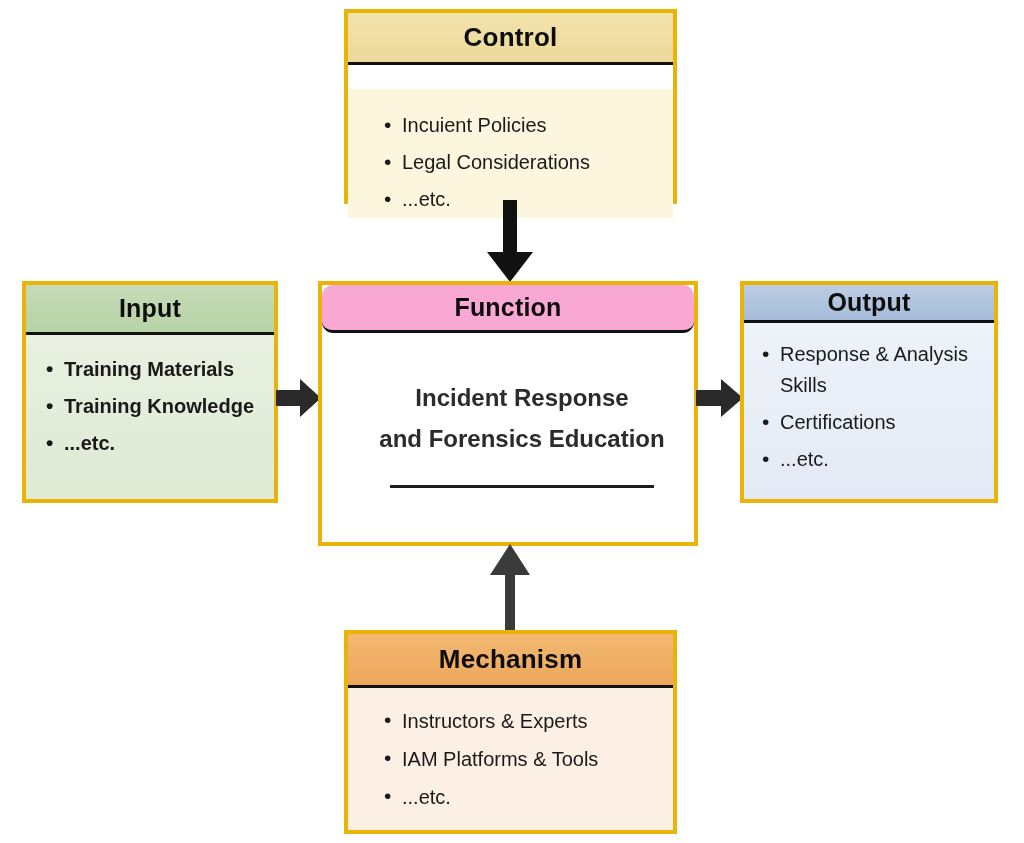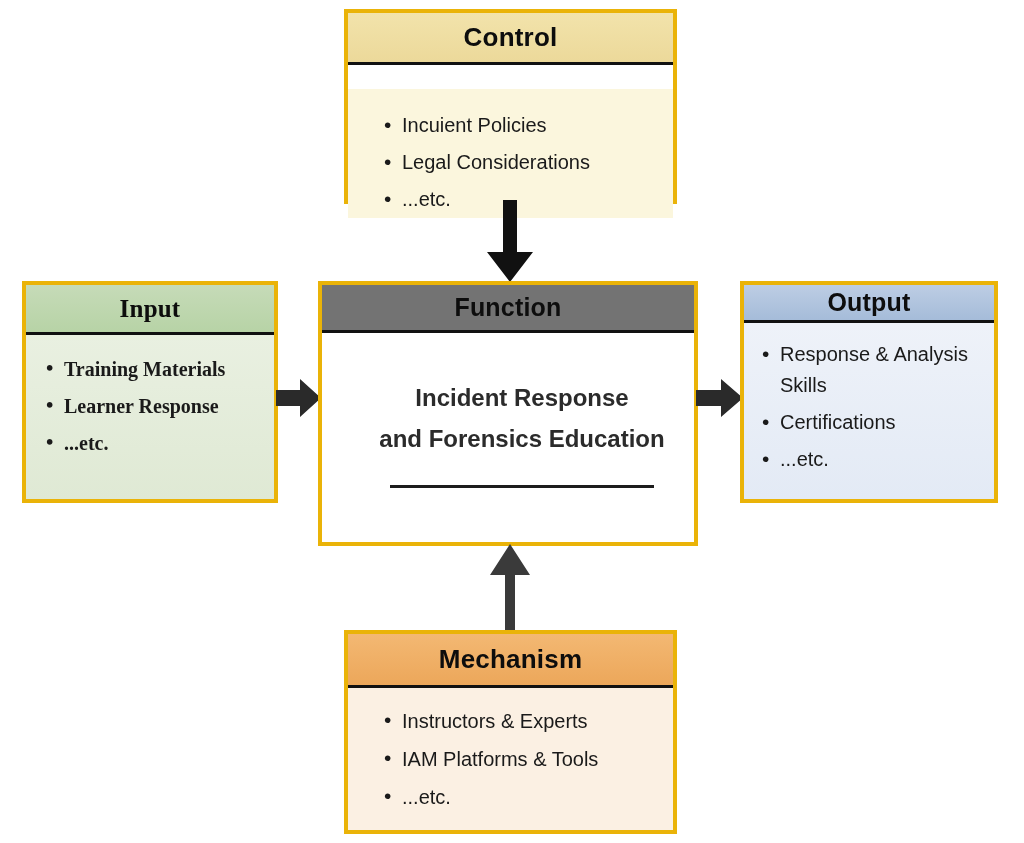--- a/index.html
+++ b/index.html
@@ -95,21 +95,20 @@
     font-size: 20px;
     line-height: 37px;
   }
 
   
   #input-box {
     left: 22px;
     top: 281px;
     width: 256px;
     height: 222px;
-    font-family: Liberation Serif, serif;
   }
   #input-box .box-header {
     height: 50px;
     font-size: 25px;
     background: linear-gradient(180deg, #c6dbb8 0%, #b7d3a6 100%);
   }
   #input-box .box-body {
     background: linear-gradient(180deg, #e9f0e1 0%, #dfe9d4 100%);
     padding: 16px 0 0 18px;
   }
@@ -122,21 +121,22 @@
   
   #function-box {
     left: 318px;
     top: 281px;
     width: 380px;
     height: 265px;
   }
   #function-box .box-header {
     height: 48px;
     font-size: 25px;
-    background: #737373;
+    background: #f9a8d4;
+    border-radius: 11px;
   }
   #function-box .box-body {
     background: #ffffff;
     align-items: center;
     justify-content: flex-start;
     padding-top: 44px;
     padding-left: 28px;
   }
   .function-title {
     font-size: 24px;
@@ -245,21 +245,21 @@
 
   <svg class="arrow" id="arrow-control-to-function" viewBox="0 0 64 84">
     <path d="M25,0 L39,0 L39,52 L55,52 L32,82 L9,52 L25,52 Z" fill="#111111"></path>
   </svg>
 
   <div class="idef-box" id="input-box">
     <div class="box-header">Input</div>
     <div class="box-body">
       <ul class="bullets">
         <li>Training Materials</li>
-        <li>Learner Response</li>
+        <li>Training Knowledge</li>
         <li>...etc.</li>
       </ul>
     </div>
   </div>
 
   <svg class="arrow" id="arrow-input-to-function" viewBox="0 0 46 44">
     <path d="M0,14 L24,14 L24,3 L45,22 L24,41 L24,30 L0,30 Z" fill="#2a2a2a"></path>
   </svg>
 
   <div class="idef-box" id="function-box">

